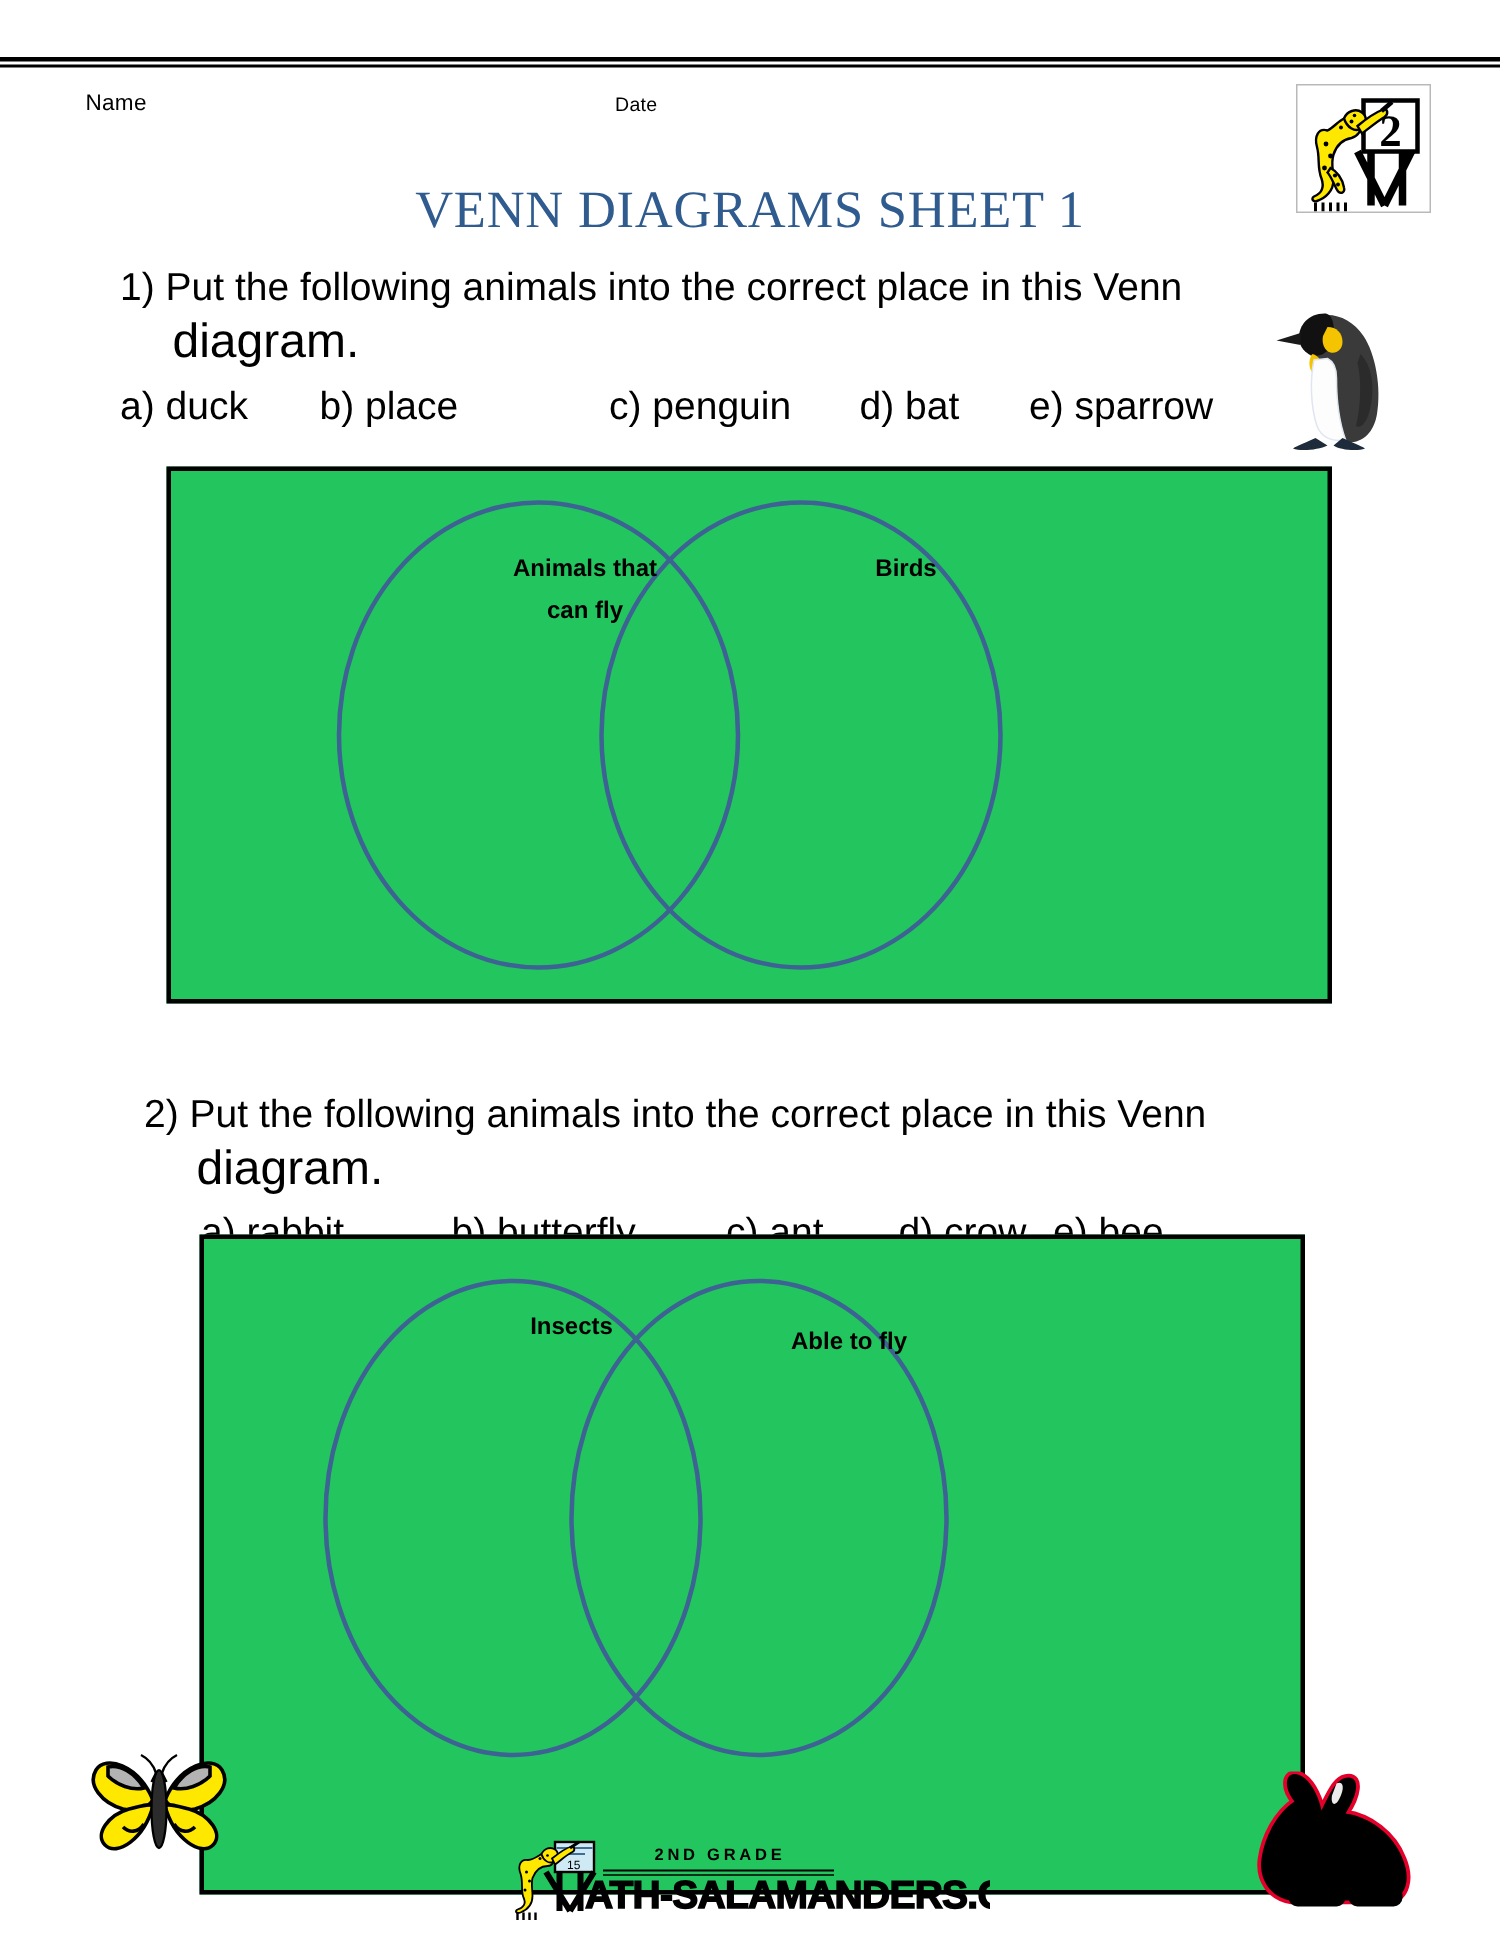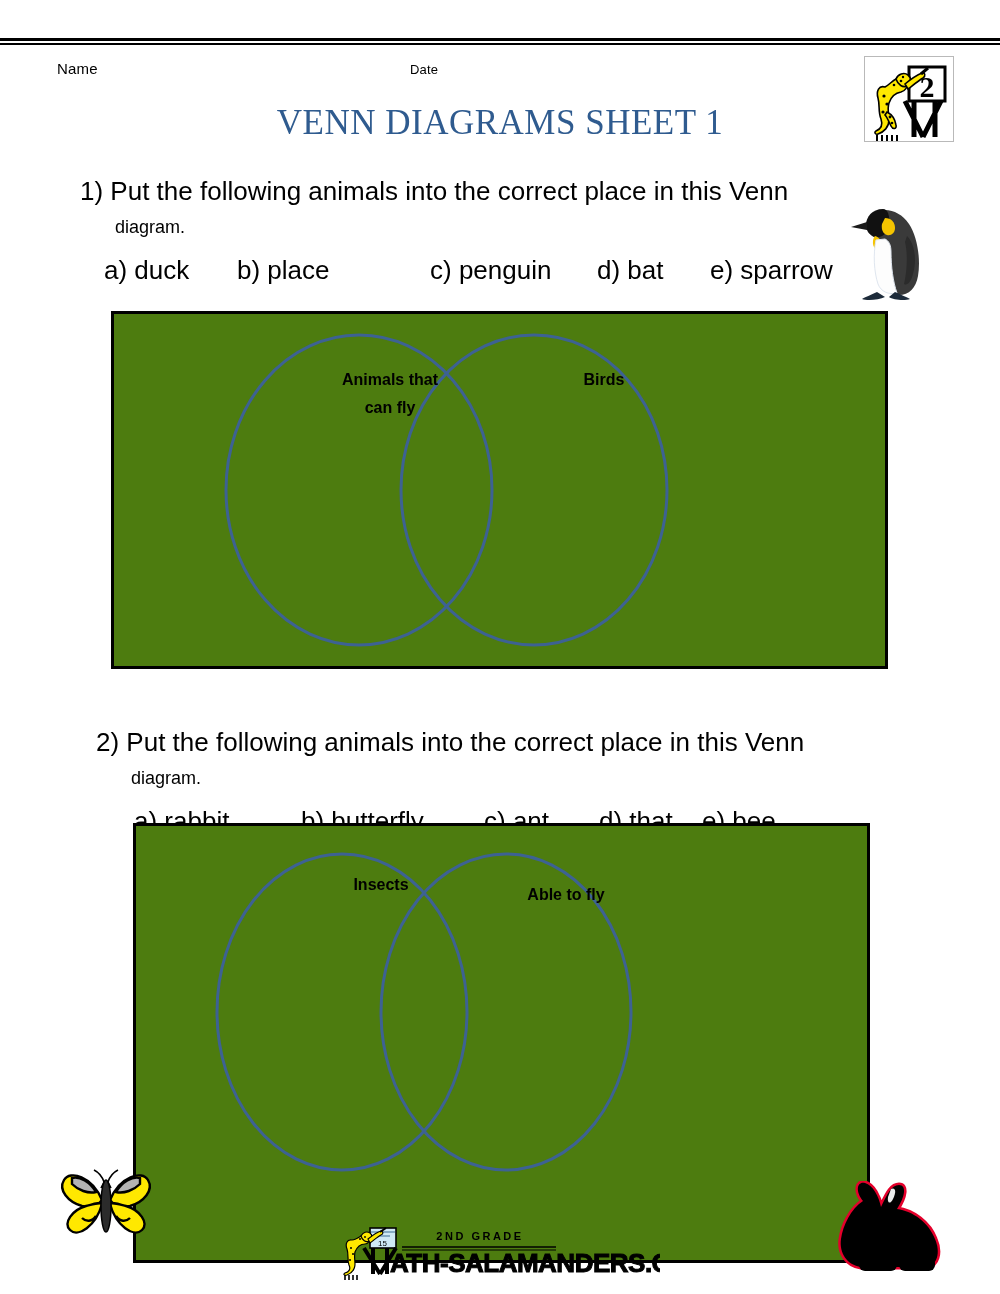--- a/index.html
+++ b/index.html
@@ -55,71 +55,71 @@
     border: 1px solid #b9b9b9;
     background: #fff;
     box-sizing: border-box;
   }
   .badge svg { display: block; }
 
   
   .sheet-title {
     position: absolute;
     left: 0;
-    top: 103px;
+    top: 120px;
     width: 1000px;
     text-align: center;
     font-family: "Liberation Serif", serif;
     font-size: 35px;
     color: #2f5b8f;
     letter-spacing: .5px;
   }
 
   
   .q-block { position: absolute; width: 820px; }
   .q-line {
     font-size: 26px;
     color: #000;
     line-height: 36px;
     white-space: nowrap;
   }
   .q-num { display: inline-block; }
   .q-cont {
-    font-size: 18px;
+    font-size: 32px;
     color: #000;
     line-height: 36px;
     padding-left: 35px;
   }
   .opts {
     font-size: 26px;
     color: #000;
     line-height: 36px;
     white-space: nowrap;
   }
   .opts span { display: inline-block; }
 
   #q1 { left: 80px; top: 173px; }
   #q1 .opts { margin-top: 7px; }
-  #q1 .opt-0 { width: 133px; margin-left: 24px; }
+  #q1 .opt-0 { width: 133px; }
   #q1 .opt-1 { width: 193px; }
   #q1 .opt-2 { width: 167px; }
   #q1 .opt-3 { width: 113px; }
 
   #q2 { left: 96px; top: 689px; margin-top: 35px; }
   #q2 .opts { margin-top: 7px; padding-left: 38px; }
   #q2 .opt-0 { width: 167px; }
   #q2 .opt-1 { width: 183px; }
   #q2 .opt-2 { width: 115px; }
   #q2 .opt-3 { width: 103px; }
 
   
   .venn-box {
     position: absolute;
     border: 3px solid #000;
-    background: #4d7c0f;
+    background: #22c55e;
     box-sizing: border-box;
     overflow: hidden;
   }
   #venn-box-1 { left: 111px; top: 311px; width: 777px; height: 358px; }
   #venn-box-2 { left: 133px; top: 823px; width: 737px; height: 440px; }
 
   .venn-svg { position: absolute; left: 0; top: 0; display: block; }
 
   .venn-label {
     position: absolute;
@@ -245,21 +245,21 @@
   <div class="venn-label" id="b1-label-right">Birds</div>
 </div>
 
 <div class="q-block" id="q2">
   <div class="q-line">
     <span class="q-num">2)</span>
     <span>Put the following animals into the correct place in this Venn</span>
   </div>
   <div class="q-cont">diagram.</div>
   <div class="opts">
-    <span class="opt-0">a) rabbit</span><span class="opt-1">b) butterfly</span><span class="opt-2">c) ant</span><span class="opt-3">d) that</span><span class="opt-4">e) bee</span>
+    <span class="opt-0">a) rabbit</span><span class="opt-1">b) butterfly</span><span class="opt-2">c) ant</span><span class="opt-3">d) crow</span><span class="opt-4">e) bee</span>
   </div>
 </div>
 
 <div class="venn-box" id="venn-box-2">
   <svg class="venn-svg" width="731" height="362" viewBox="0 0 731 362">
     <ellipse cx="206" cy="186" rx="125" ry="158" fill="none" stroke="#3d6293" stroke-width="3"></ellipse>
     <ellipse cx="370" cy="186" rx="125" ry="158" fill="none" stroke="#3d6293" stroke-width="3"></ellipse>
   </svg>
   <div class="venn-label" id="b2-label-left">Insects</div>
   <div class="venn-label" id="b2-label-right">Able to fly</div>

